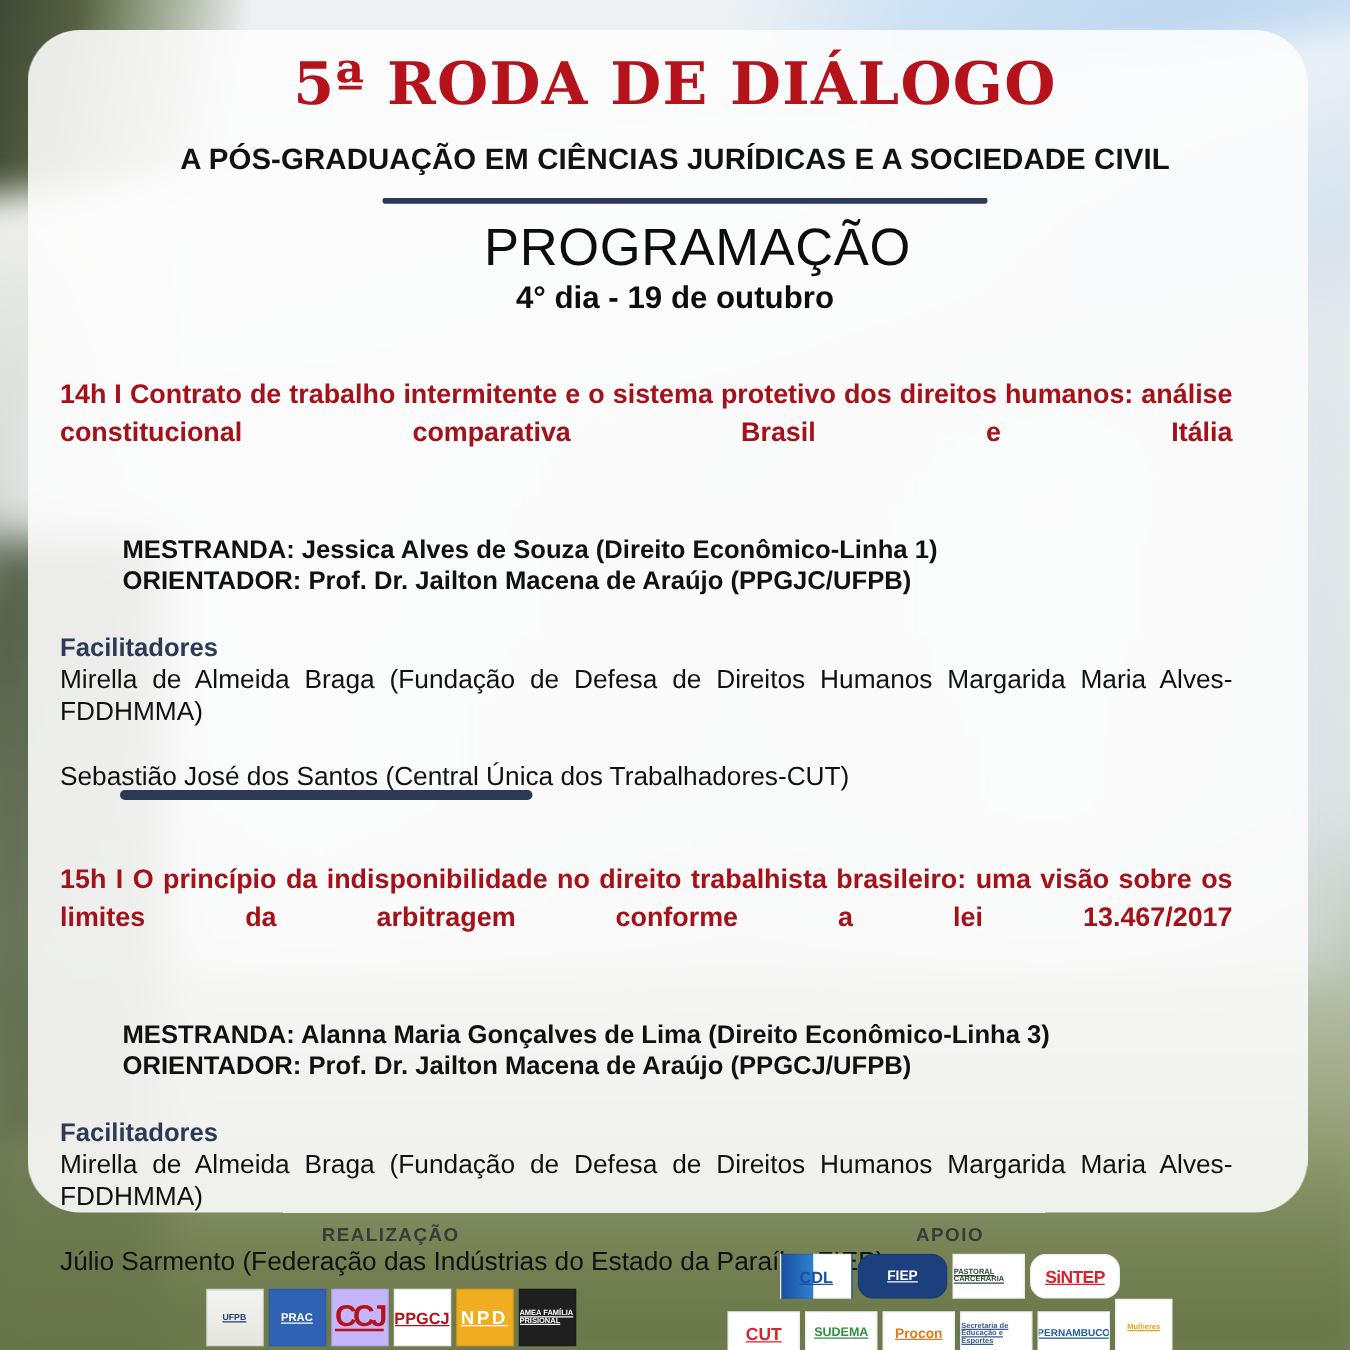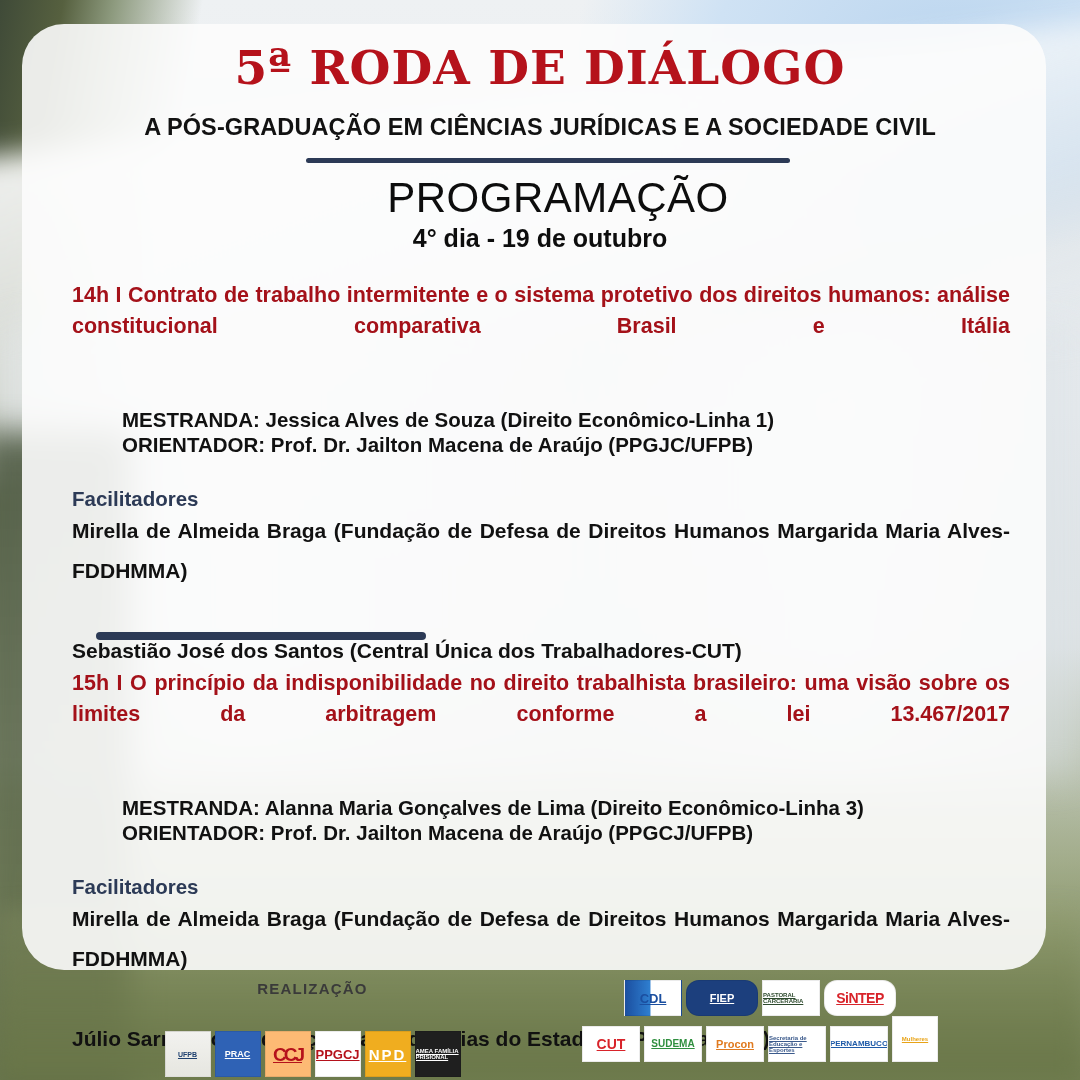--- a/index.html
+++ b/index.html
@@ -83,41 +83,41 @@
     text-align:center;font-weight:normal;font-size:42px;color:#0d0d0d;
     letter-spacing:.5px;
     padding-left:36px;
   }
   .day{
     position:absolute;left:0;right:0;top:224px;
     text-align:center;font-weight:bold;font-size:25px;color:#0d0d0d;
   }
 
   
-  .block{position:absolute;left:72px;width:938px;}
+  .block{position:absolute;left:48px;width:938px;margin-top:20px;}
   .b1{top:280px;}
   .b2{top:668px;}
 
   .sess-title{
     font-weight:bold;font-size:21.5px;line-height:31px;
     color:#A41119;text-align:justify;text-justify:inter-word;margin:0;
   }
   .sess-title::after{content:"";display:inline-block;width:100%;}
 
   .people{
     margin:0;padding-left:50px;
     font-weight:bold;font-size:20.5px;line-height:25px;color:#111;
   }
   .people .row{white-space:nowrap;}
 
   .fac-head{
     font-weight:bold;font-size:20.5px;color:#2C3A56;margin:0;
   }
   .fac-body{
-    font-weight:bold;font-size:21px;line-height:40px;color:#111;
+    font-weight:normal;font-size:21px;line-height:26px;color:#111;
     text-align:justify;text-justify:inter-word;margin:0;
   }
   .fac-body .just::after{content:"";display:inline-block;width:100%;}
   .fac-body .nj{display:block;}
 
   .sp-a{height:34px;}
   .sp-b{height:30px;}
 
   .rule-mid{
     position:absolute;left:96px;top:632px;width:330px;height:8px;
@@ -138,21 +138,21 @@
     background:#fff;border:1px solid rgba(0,0,0,.08);
     display:flex;align-items:center;justify-content:center;
     font-weight:bold;overflow:hidden;line-height:1;text-decoration:underline;
   }
   .lg-sq{width:44px;height:44px;font-size:8px;}
   .lg-wd{width:70px;height:34px;font-size:9px;border-radius:13px;}
   .lg-md{width:56px;height:34px;font-size:9px;}
 
   .l-ufpb{background:linear-gradient(#f2f2ef,#e6e6e0);color:#1d3f6e;font-size:7px;}
   .l-prac{background:#2f62b5;color:#fff;font-size:9px;}
-  .l-ccj{background:#fdba74;color:#B5121B;font-size:19px;letter-spacing:-3px;}
+  .l-ccj{background:#c4b5fd;color:#B5121B;font-size:24px;letter-spacing:-3px;}
   .l-ppgcj{background:#fff;color:#B5121B;font-size:13px;margin-top:28px;}
   .l-npd{background:#f0ad1f;color:#fff;font-size:15px;letter-spacing:2px;}
   .l-amea{background:#1f1f1f;color:#fff;font-size:6px;}
   .l-cdl{background:linear-gradient(90deg,#1b4fa0 0%, #2f7fd0 45%, #fff 46%);color:#1b4fa0;font-size:13px;}
   .l-fiep{background:#1c3f7d;color:#fff;font-size:11px;}
   .l-pastoral{background:#fff;color:#2d4a2d;font-size:6px;}
   .l-sintep{background:#fff;color:#d8232a;font-size:14px;letter-spacing:-.5px;}
   .l-cut{background:#fff;color:#d8232a;font-size:14px;}
   .l-sudema{background:#fff;color:#2f8f3e;font-size:10px;}
   .l-procon{background:#fff;color:#e07a1f;font-size:11px;}
@@ -222,20 +222,21 @@
         <div class="logo lg-sq l-ufpb">UFPB</div>
         <div class="logo lg-sq l-prac">PRAC</div>
         <div class="logo lg-sq l-ccj">CCJ</div>
         <div class="logo lg-sq l-ppgcj">PPGCJ</div>
         <div class="logo lg-sq l-npd">NPD</div>
         <div class="logo lg-sq l-amea">AMEA FAMÍLIA PRISIONAL</div>
       </div>
     </div>
 
     <div class="f-col f-right">
+      <div class="f-head">APOIO</div>
       <div class="logos">
         <div class="logo lg-md l-cdl">CDL</div>
         <div class="logo lg-wd l-fiep">FIEP</div>
         <div class="logo lg-md l-pastoral">PASTORAL CARCERÁRIA</div>
         <div class="logo lg-wd l-sintep">SiNTEP</div>
       </div>
       <div class="logos">
         <div class="logo lg-md l-cut">CUT</div>
         <div class="logo lg-md l-sudema">SUDEMA</div>
         <div class="logo lg-md l-procon">Procon</div>

